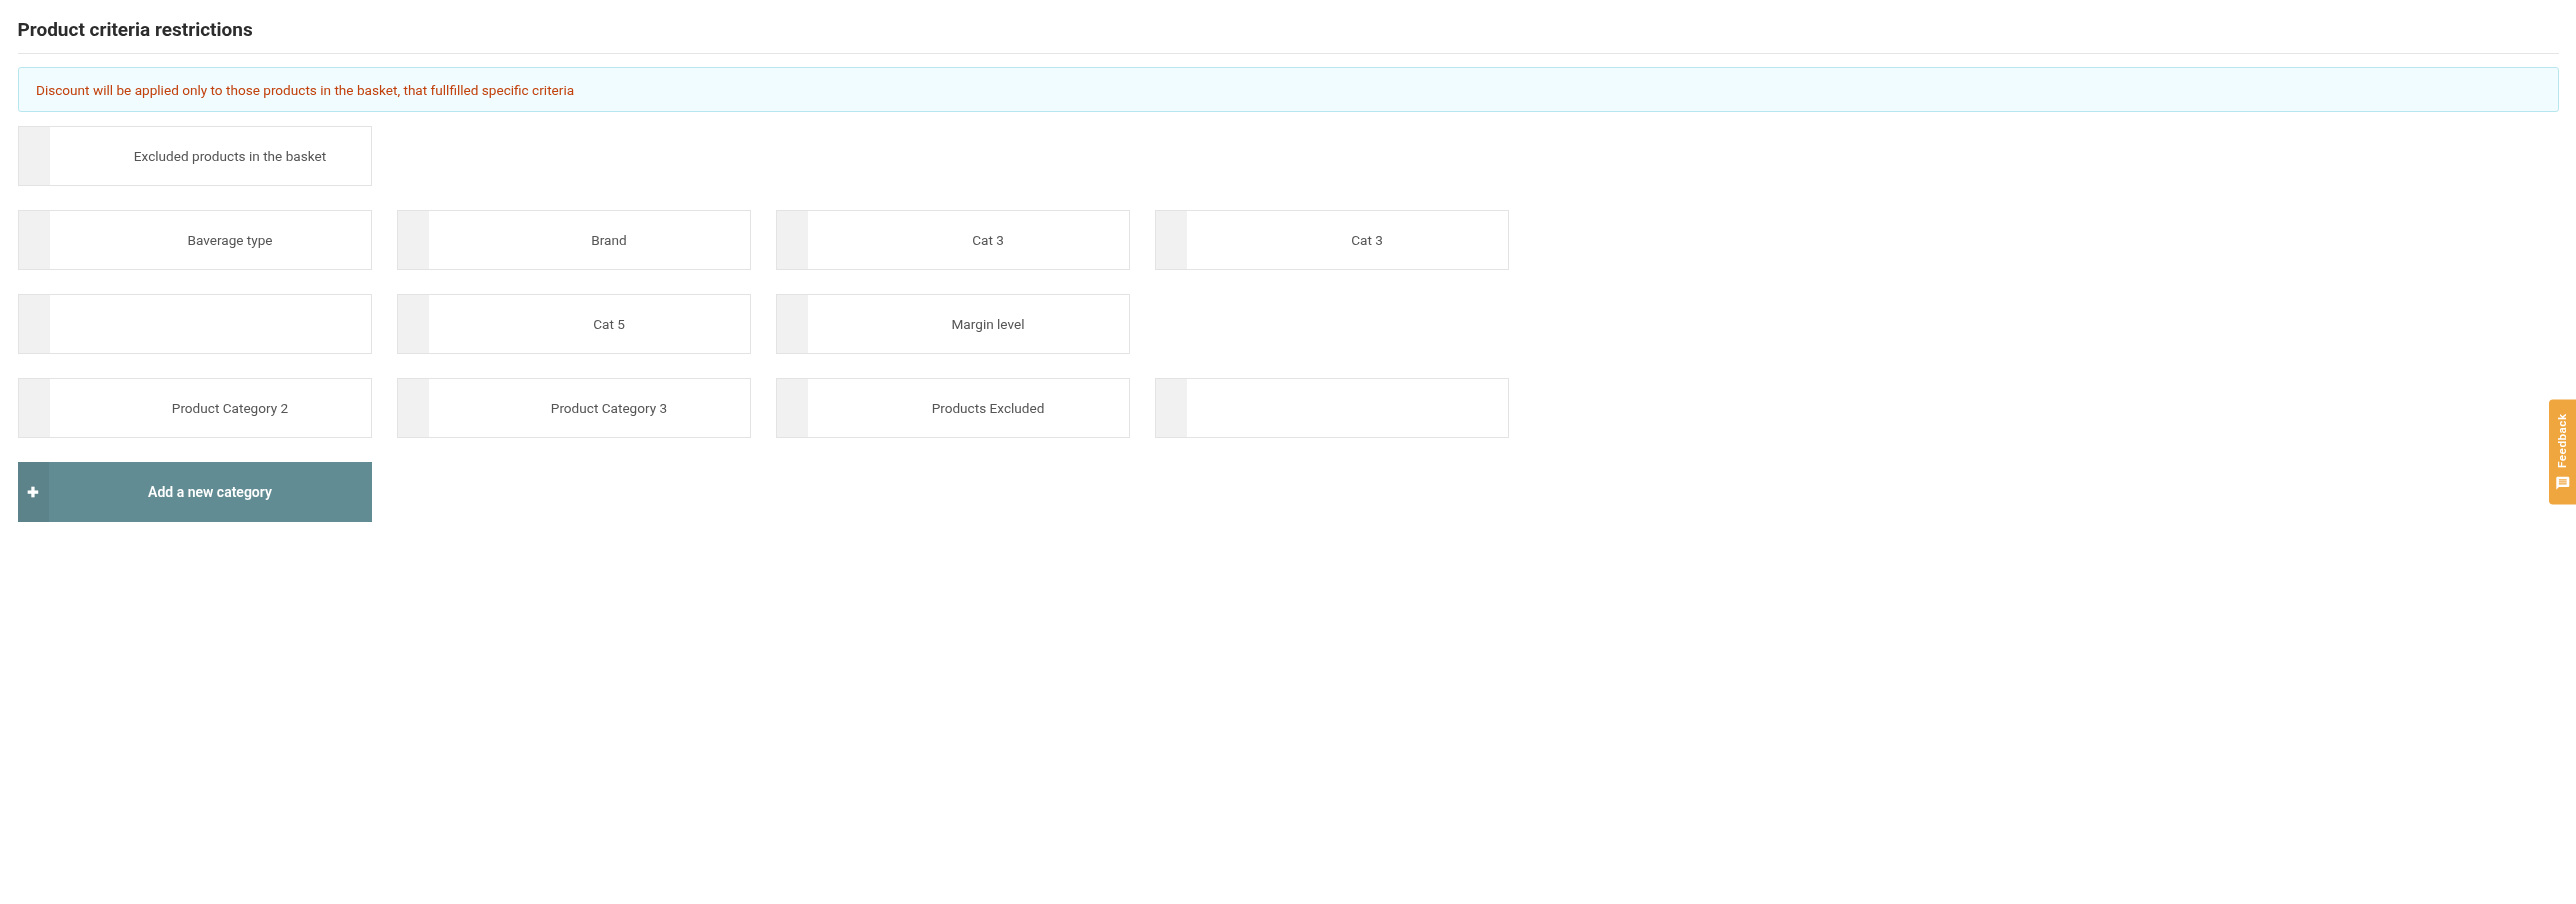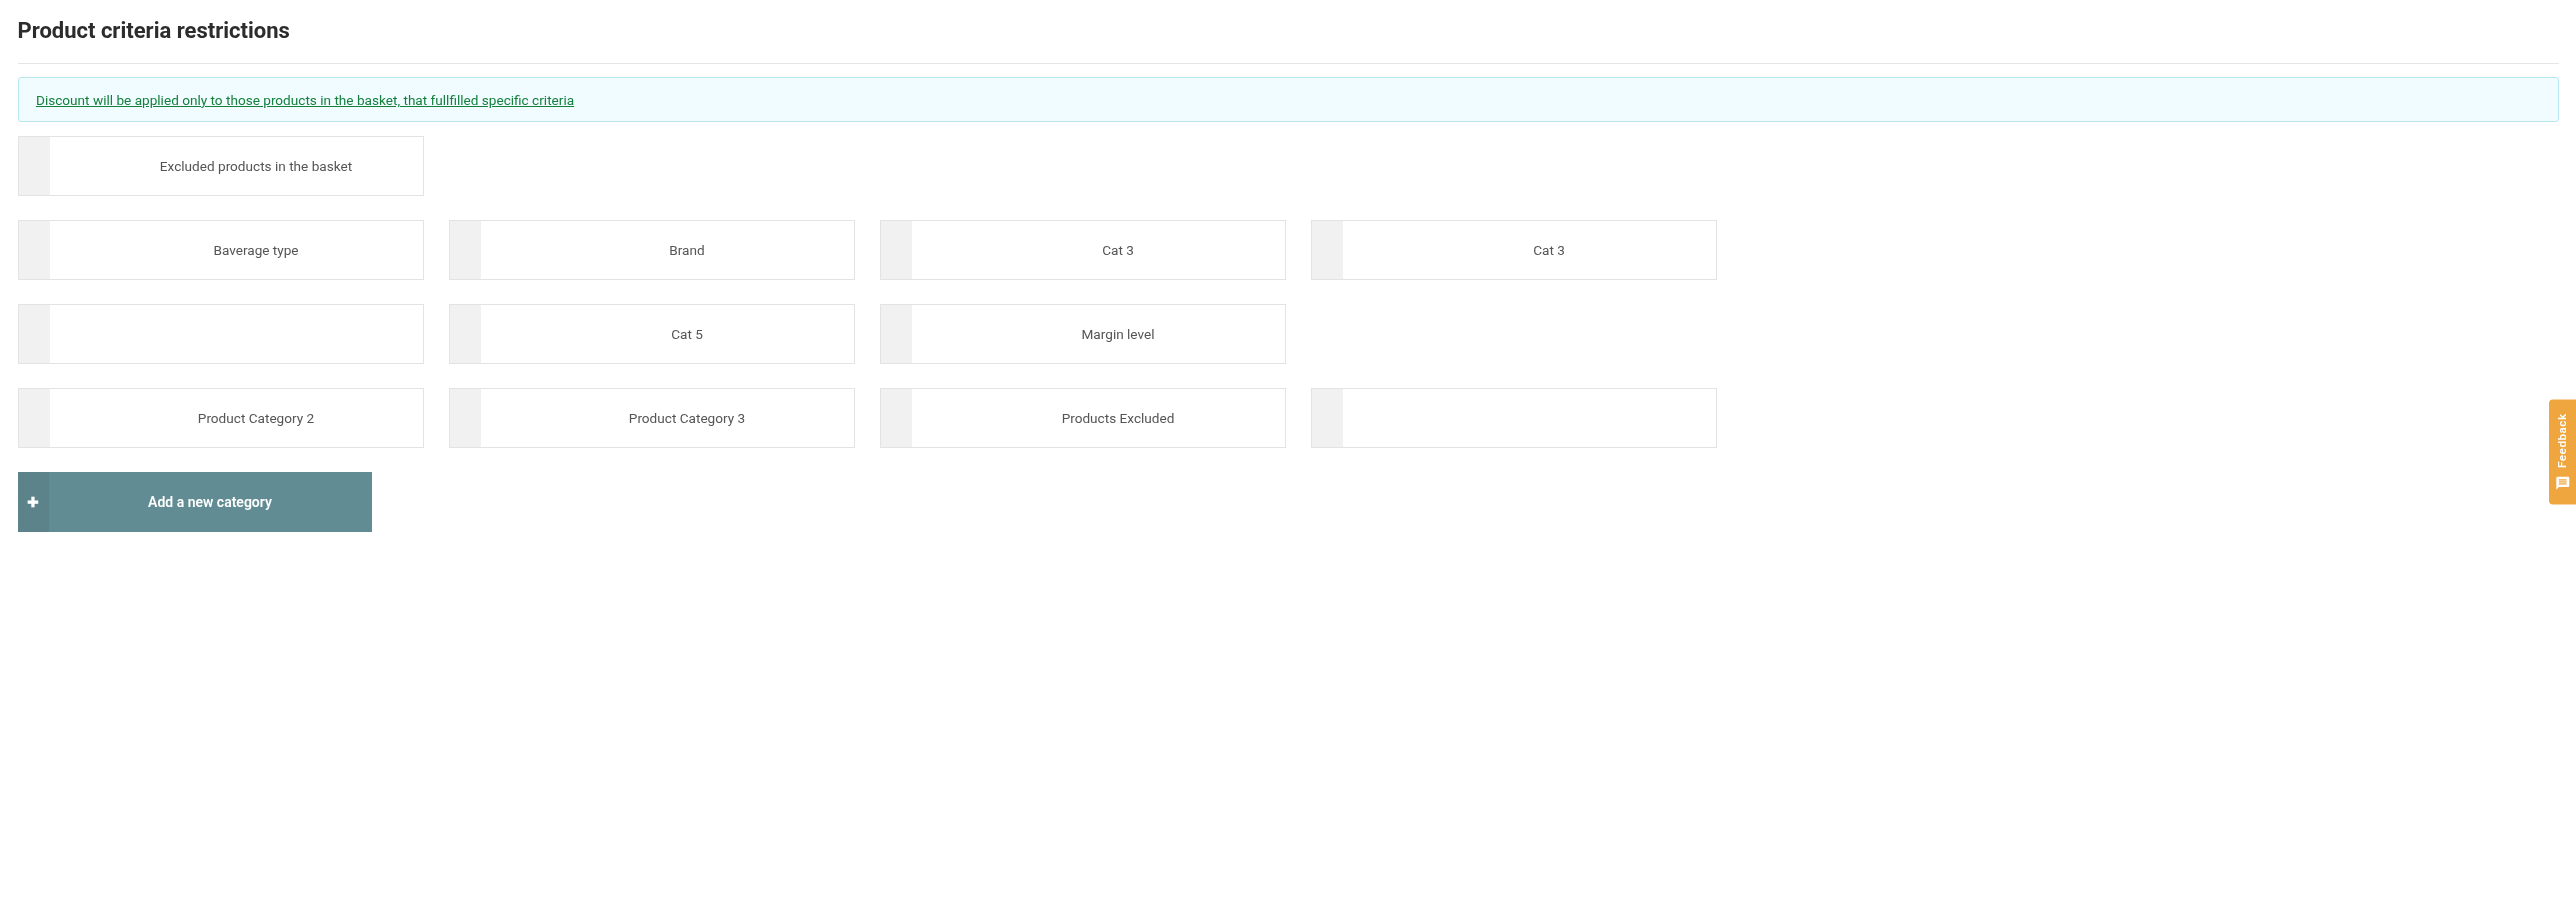--- a/index.html
+++ b/index.html
@@ -8,48 +8,47 @@
       padding: 0;
     }
     body {
       font-family: -apple-system, BlinkMacSystemFont, "Segoe UI", Roboto, "Helvetica Neue", Arial, sans-serif;
       background: #ffffff;
       color: #333;
       padding: 17.5px;
       position: relative;
     }
     .page-title {
-      font-size: 22px;
+      font-size: 19px;
       font-weight: 700;
       color: #2c2c2c;
-      margin-bottom: 20px;
+      margin-bottom: 12px;
     }
     .section-divider {
       border: none;
       border-top: 1px solid #e5e5e5;
       margin-bottom: 13.6px;
     }
     .info-banner {
       background: #f0fcff;
       border: 1px solid #b8e6ef;
       border-radius: 2.9px;
       padding: 13.6px 17.5px;
-      color: #15803d;
+      color: #c2410c;
       font-size: 13.6px;
       margin-bottom: 13.6px;
-      text-decoration: underline;
     }
     .card-row {
       display: flex;
       gap: 25px;
       margin-bottom: 24px;
       flex-wrap: wrap;
     }
     .criteria-card {
-      width: 406px;
+      width: 354px;
       height: 60px;
       border: 1px solid #e3e3e3;
       background: #ffffff;
       display: flex;
       align-items: stretch;
       cursor: pointer;
       gap: 40px;
     }
     .criteria-card .card-handle {
       width: 31px;

